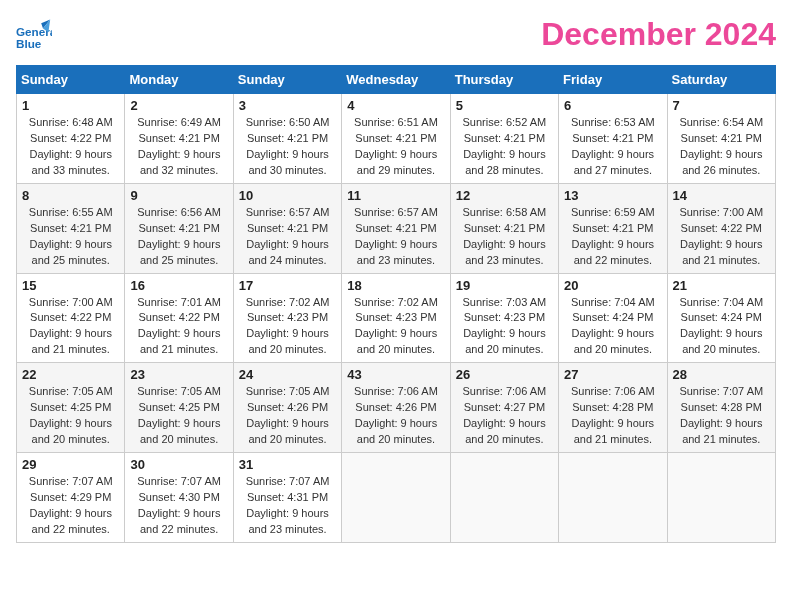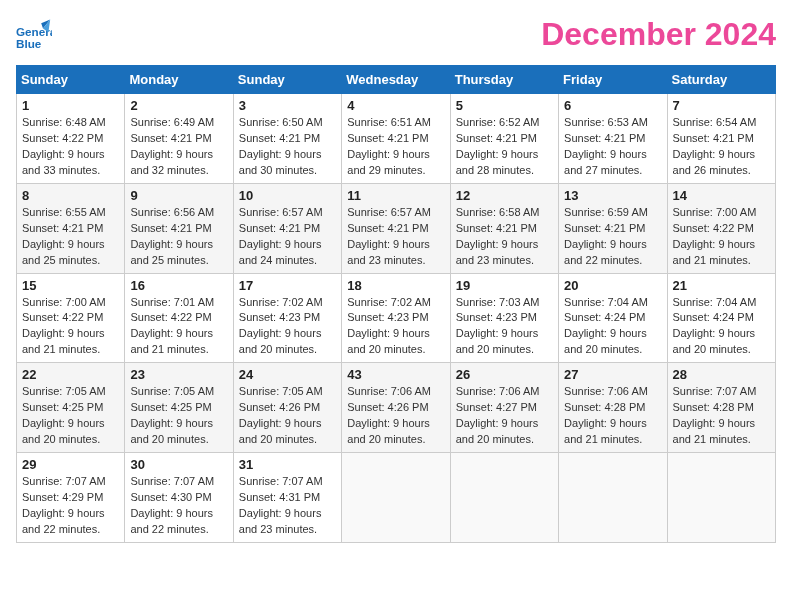--- a/index.html
+++ b/index.html
@@ -65,20 +65,21 @@
     .day-num {
       font-size: 13px;
       font-weight: bold;
       color: #222;
       display: block;
       margin-bottom: 2px;
     }
     .day-info {
       color: #333;
       line-height: 1.45;
+      text-align: center;
     }
     .empty-cell {
       background: #f9f9f9 !important;
     }
   </style>
 </head>
 <body>
 
 <div class="header">
   <div class="logo">

